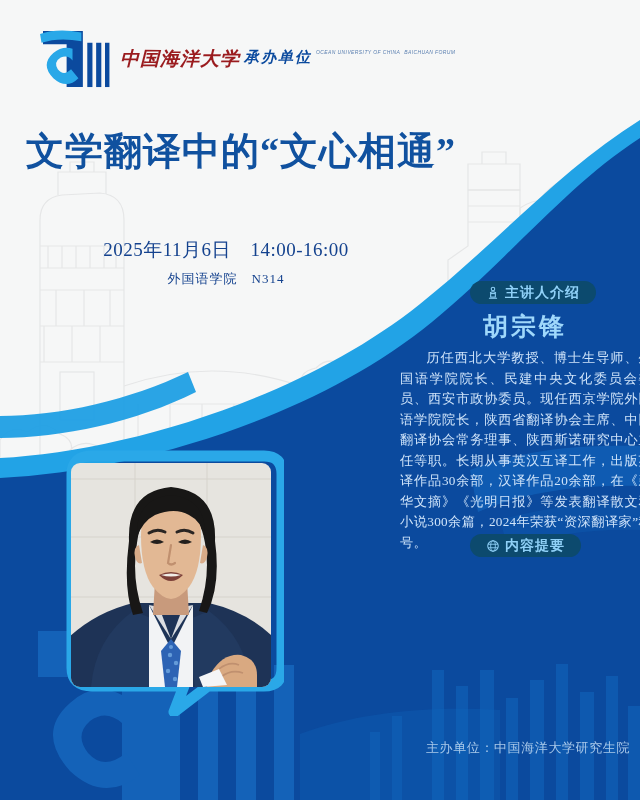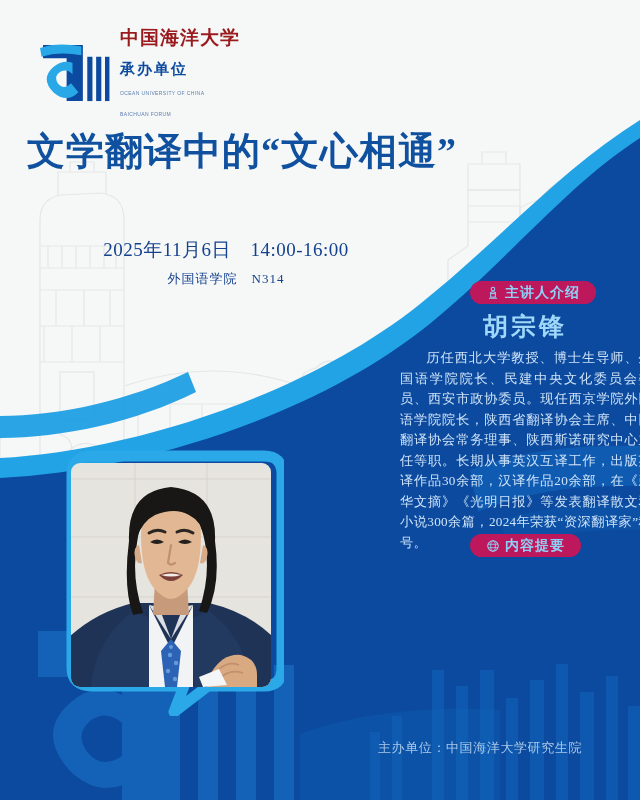--- a/index.html
+++ b/index.html
@@ -49,21 +49,21 @@
 
   
   .logo-block {
     position: absolute;
     left: 38px; top: 28px;
     display: flex;
     align-items: center;
     gap: 10px;
   }
   .logo-mark { width: 72px; height: 62px; display: block; }
-  .logo-text { display: flex; flex-direction: column; gap: 13px; }
+  .logo-text { display: flex; flex-direction: row; gap: 4px; font-style: italic; }
   .logo-cn1 {
     font-family: "Liberation Serif", serif;
     font-size: 19px;
     font-weight: bold;
     color: #9a1b1e;
     letter-spacing: 1px;
     line-height: 1.05;
     white-space: nowrap;
   }
   .logo-cn2 {
@@ -80,29 +80,30 @@
     font-size: 5px;
     color: #5a7fb0;
     letter-spacing: 0.4px;
     line-height: 1.5;
     white-space: nowrap;
   }
 
   
   .title {
     position: absolute;
-    left: 7px; top: 126px;
+    left: 0; top: 126px;
     width: 470px;
     text-align: center;
     font-family: "Liberation Serif", "DejaVu Serif", serif;
     font-size: 38px;
     font-weight: bold;
     color: #10519f;
     letter-spacing: 1px;
     white-space: nowrap;
+    padding-left: 6px;
   }
 
   
   .meta {
     position: absolute;
     left: 16px; top: 236px;
     width: 420px;
     text-align: center;
     color: #14428e;
   }
@@ -125,21 +126,21 @@
   
   .badge {
     position: absolute;
     display: flex;
     align-items: center;
     justify-content: center;
     gap: 5px;
     height: 23px;
     padding: 0 16px;
     border-radius: 12px;
-    background: #be185d;
+    background: #0c4a6e;
     color: #8fd0f7;
     font-family: "Liberation Sans", sans-serif;
     font-size: 14px;
     font-weight: bold;
     letter-spacing: 1px;
     white-space: nowrap;
   }
   .badge svg { display: block; }
   #badge-speaker { left: 470px; top: 281px; }
   #badge-summary { left: 470px; top: 534px; }
@@ -185,21 +186,21 @@
     width: 200px; height: 224px;
     border-radius: 9px;
     overflow: hidden;
   }
 
   
   .footer {
     position: absolute;
     left: 330px; top: 736px;
     width: 300px;
-    text-align: center;
+    text-align: right;
     font-family: "Liberation Serif", serif;
     color: #a9c9ea;
     font-size: 13px;
     line-height: 23px;
     letter-spacing: 0.6px;
     white-space: nowrap;
   }
 </style>
 </head>
 <body>

